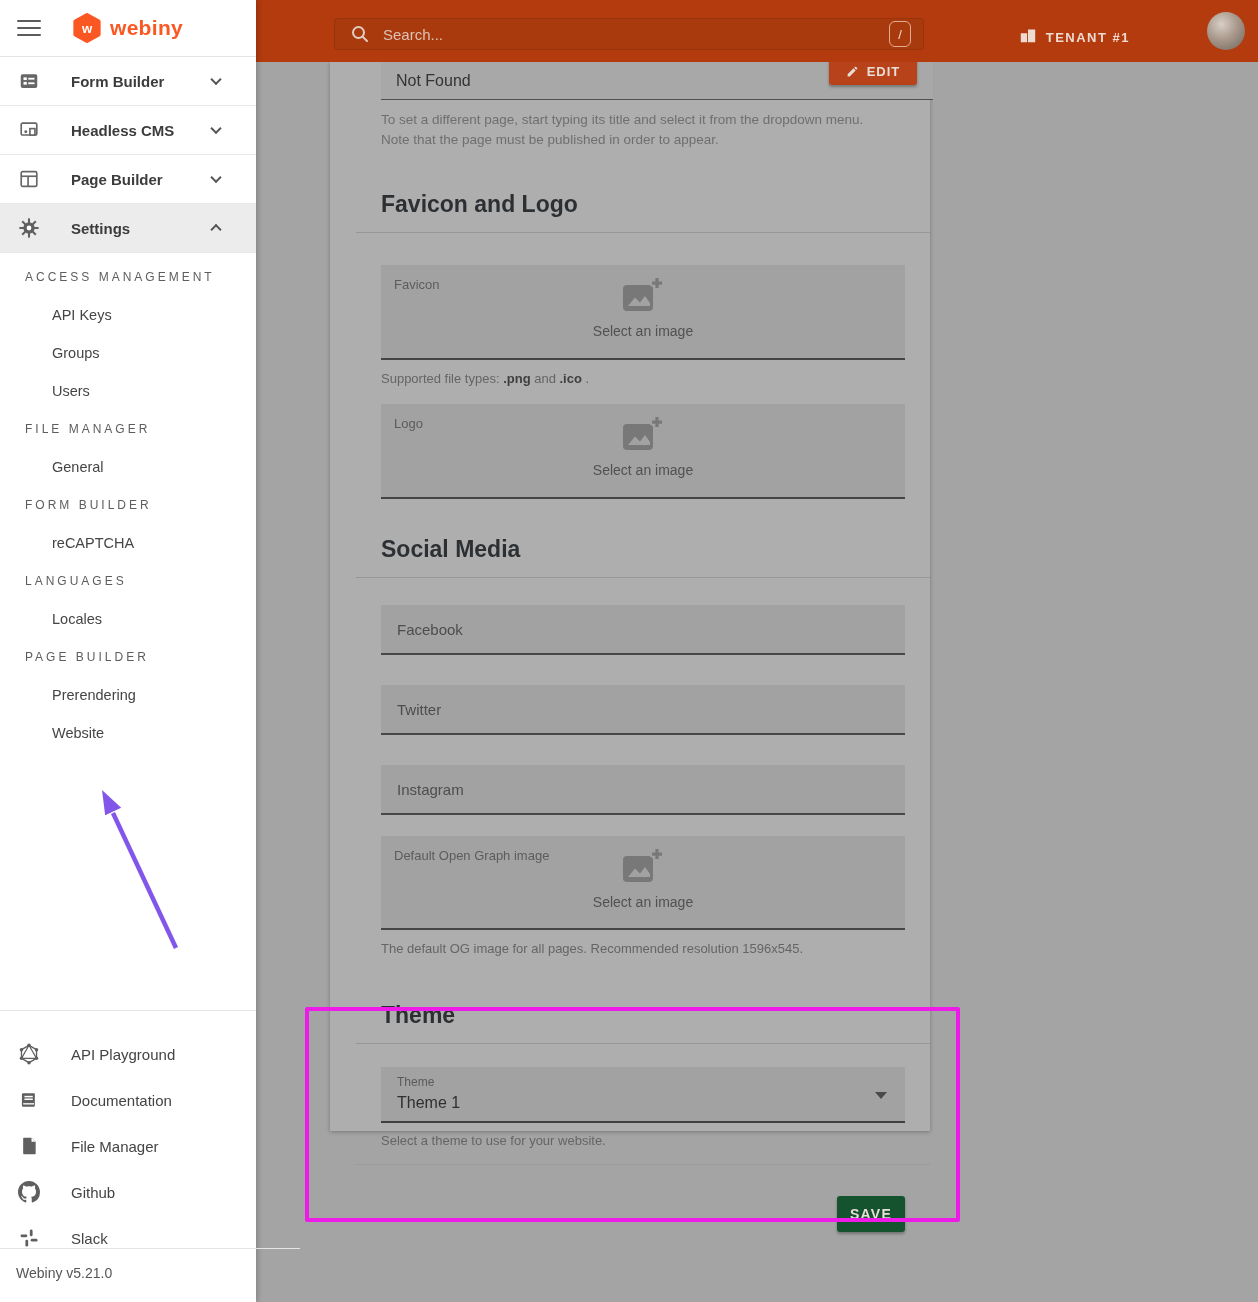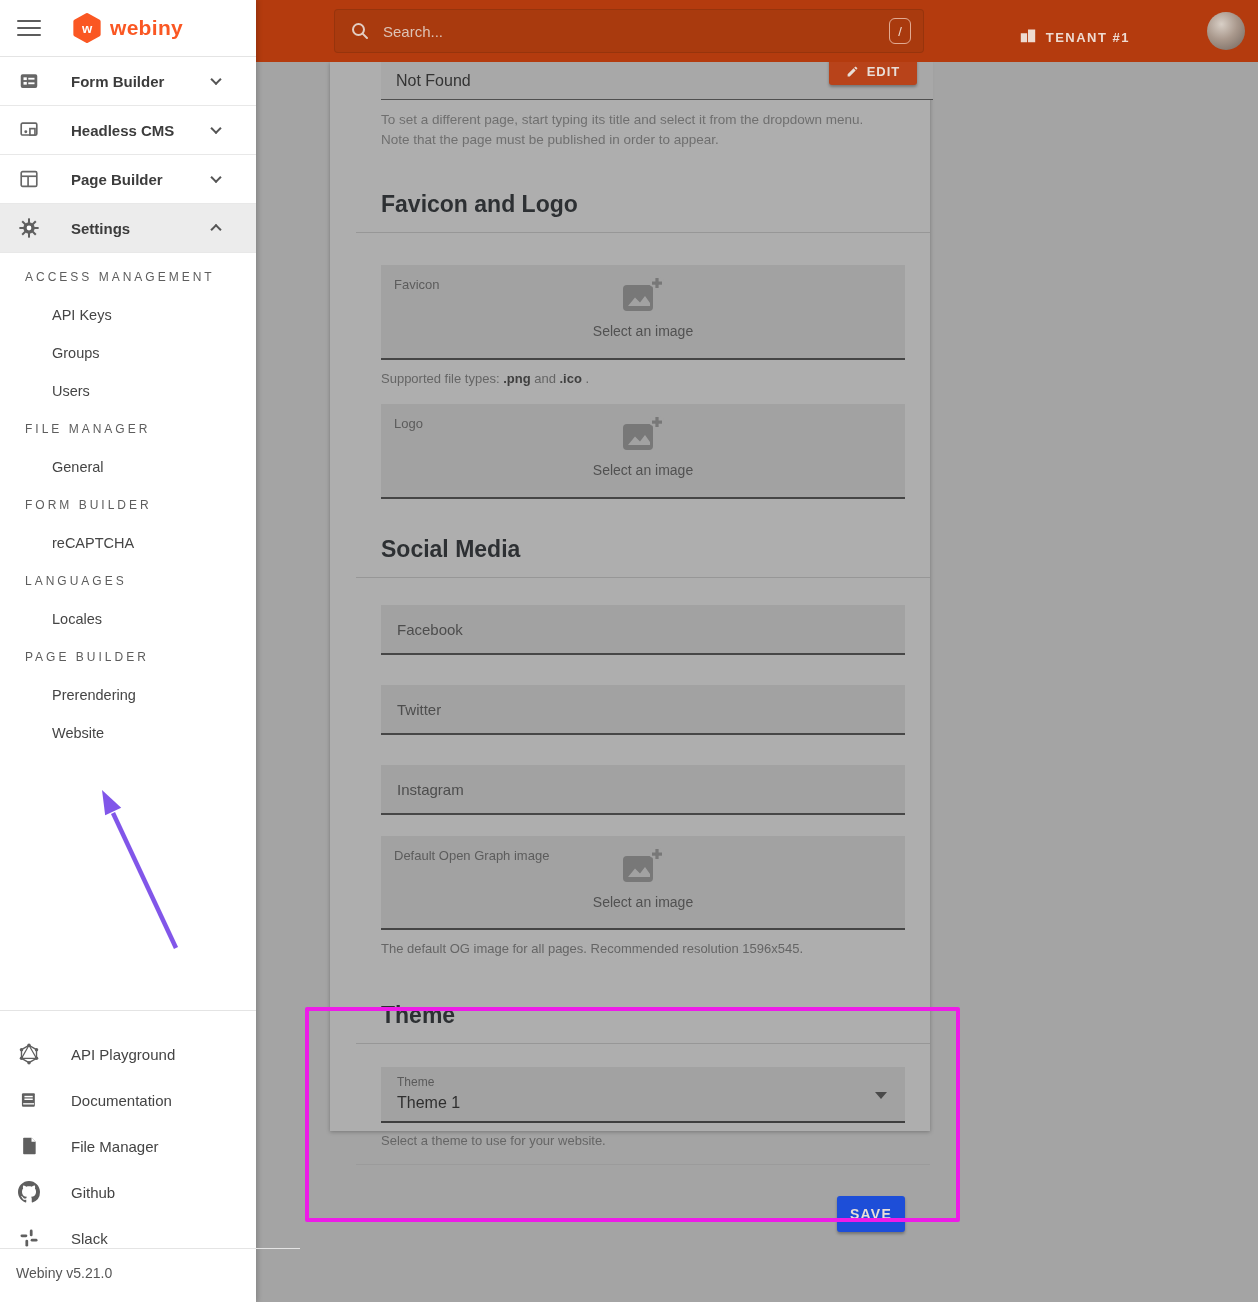--- a/index.html
+++ b/index.html
@@ -27,21 +27,21 @@
   .nav-sub { height:38px; line-height:38px; padding-left:52px; font-size:14.5px; color:#454545; cursor:pointer; }
   .sb-footer { position:absolute; left:0; top:1010px; width:256px; border-top:1px solid #e4e4e4; padding-top:20px; }
   .sbf-item { height:46px; display:flex; align-items:center; cursor:pointer; }
   .sbf-item .ic { width:22px; height:22px; margin-left:18px; display:flex; align-items:center; justify-content:center; }
   .sbf-item .lbl { margin-left:31px; font-size:15px; color:#444; }
   .sb-version { position:absolute; left:0; top:1248px; width:300px; border-top:1px solid #e4e4e4;
                 padding:16px 0 0 16px; font-size:14px; color:#565656; }
 
   
   .topbar { position:absolute; left:256px; top:0; width:1002px; height:62px; background:#b43b0e; z-index:5; }
-  .search-box { position:absolute; left:78px; top:9px; width:590px; height:44px; background:#a93a0e;
+  .search-box { position:absolute; left:78px; top:18px; width:590px; height:32px; background:#a93a0e;
                 border:1px solid rgba(0,0,0,.10); border-radius:4px; display:flex; align-items:center; }
   .search-box input { flex:1; background:transparent; border:none; outline:none; font-size:15px;
                       color:#f0ddd3; font-family:"Liberation Sans",sans-serif; }
   .search-box input::placeholder { color:#ddc3b6; opacity:1; }
   .search-ic { margin:0 14px 0 16px; display:flex; }
   .slash-badge { width:22px; height:26px; margin-right:12px; border:1px solid rgba(255,230,218,.65); border-radius:6px;
                  color:#eed9cd; font-size:13px; display:flex; align-items:center; justify-content:center; }
   .tenant { position:absolute; right:128px; top:0; height:74px; display:flex; align-items:center; cursor:pointer; }
   .tenant .t-lbl { margin-left:9px; color:#eedbd1; font-size:13px; font-weight:bold; letter-spacing:1.5px; }
   .avatar { position:absolute; right:13px; top:12px; width:38px; height:38px; border-radius:50%; cursor:pointer;
@@ -71,21 +71,21 @@
   .txt-field { margin-top:30px; height:50px; background:#a2a2a2; border-bottom:2px solid #474747; display:flex; align-items:center; }
   .txt-field input { width:100%; height:100%; background:transparent; border:none; outline:none; padding-left:16px;
                      font-size:15px; color:#333; font-family:"Liberation Sans",sans-serif; }
   .txt-field input::placeholder { color:#4d4d4d; opacity:1; }
   .select-field { position:relative; margin-top:23px; height:56px; background:#a2a2a2; border-bottom:2px solid #3f3f3f; cursor:pointer; }
   .select-field .sm-label { position:absolute; left:16px; top:8px; font-size:12px; color:#5a5a5a; }
   .select-field .val { position:absolute; left:16px; top:27px; font-size:16px; color:#2f2f2f; }
   .select-field .caret { position:absolute; right:18px; top:25px; width:0; height:0;
                          border-left:6px solid transparent; border-right:6px solid transparent; border-top:7px solid #4a4a4a; }
   .form-footer { margin-top:16px; border-top:1px solid #9b9b9b; padding:31px 25px 0 25px; display:flex; justify-content:flex-end; }
-  .save-btn { width:68px; height:36px; background:#1d4ed8; border:none; border-radius:3px; box-shadow:0 2px 3px rgba(0,0,0,.3);
+  .save-btn { width:68px; height:36px; background:#14532d; border:none; border-radius:3px; box-shadow:0 2px 3px rgba(0,0,0,.3);
               color:#e9dfd9; font-size:14px; font-weight:bold; letter-spacing:1.2px; cursor:pointer;
               font-family:"Liberation Sans",sans-serif; }
 
   
   .highlight-rect { position:absolute; left:305px; top:1007px; width:655px; height:215px;
                     border:4px solid #ee1be8; border-radius:2px; z-index:30; pointer-events:none; }
   .arrow-svg { position:absolute; left:88px; top:780px; z-index:30; pointer-events:none; }
 </style>
 </head>
 <body>

